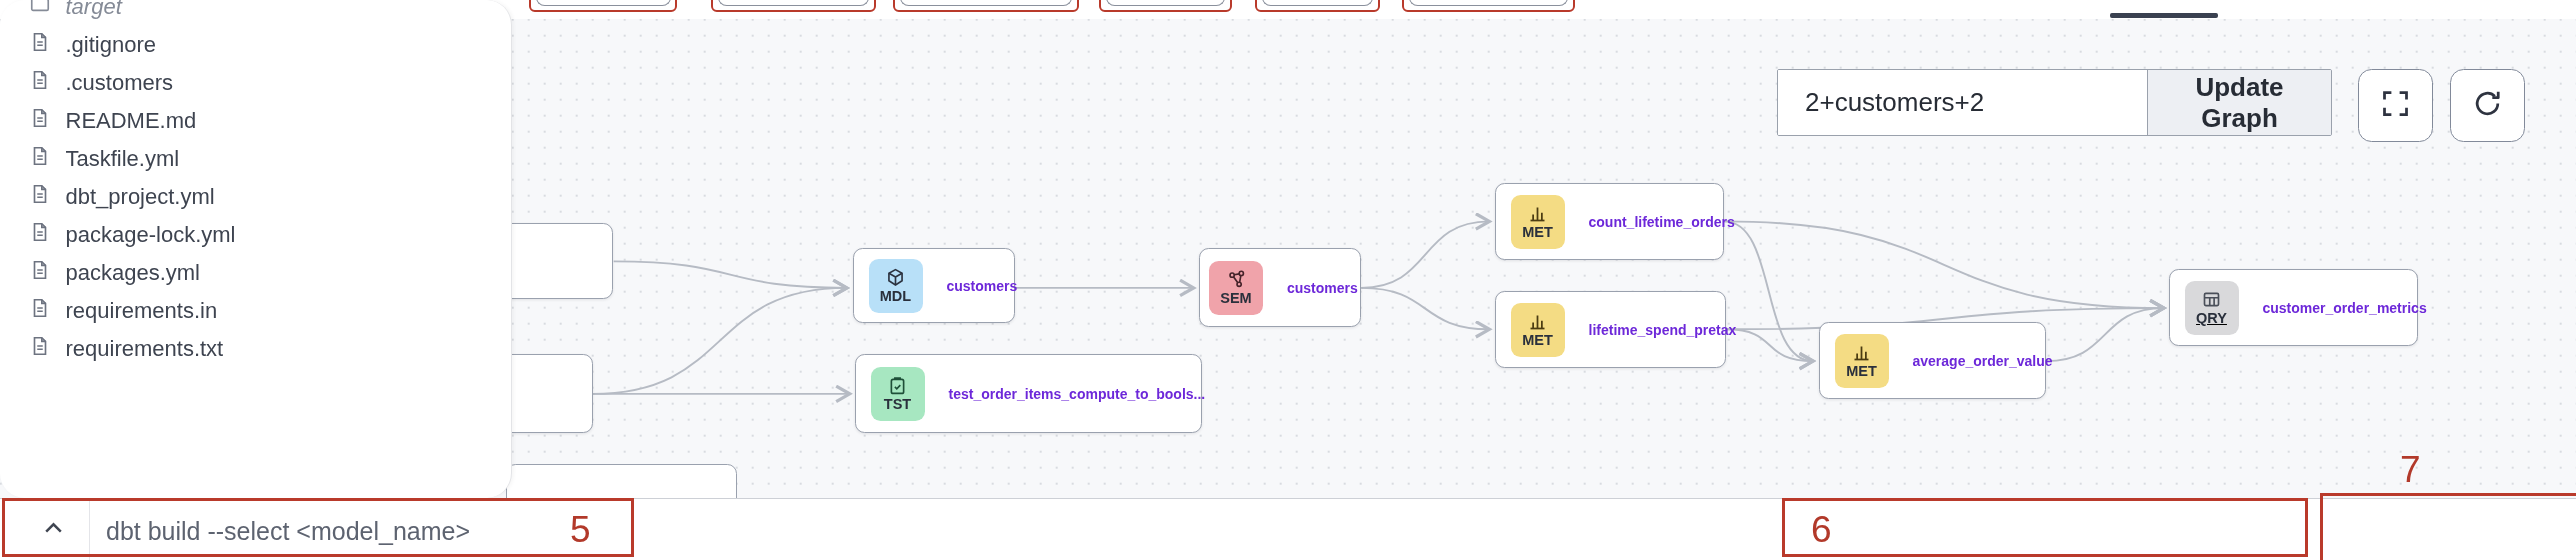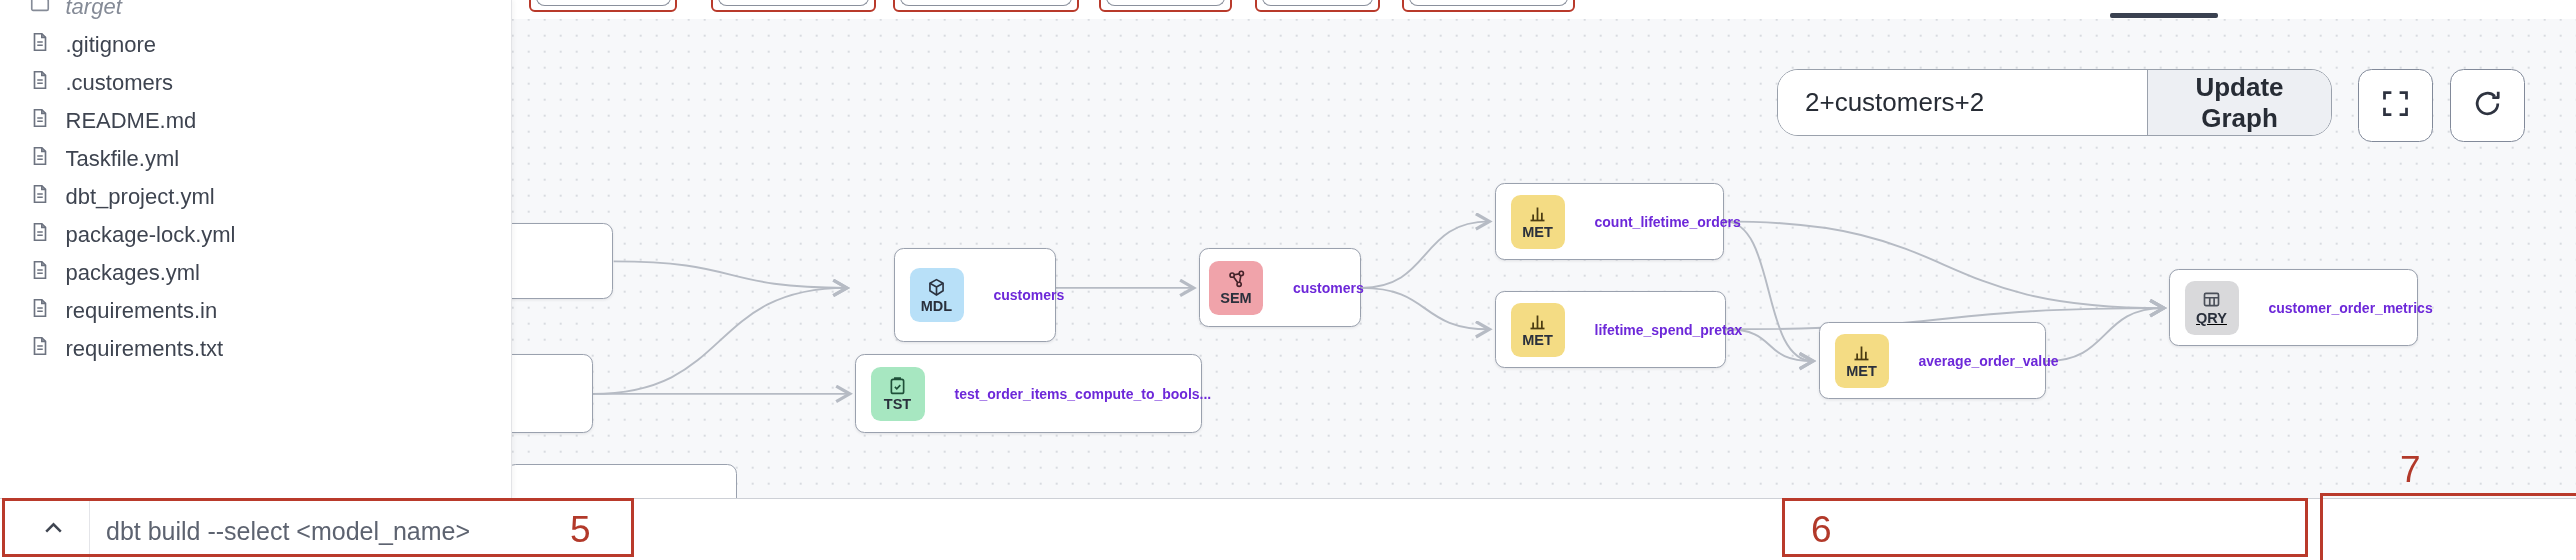--- a/index.html
+++ b/index.html
@@ -6,49 +6,49 @@
   #app{position:relative;width:2576px;height:561px;overflow:hidden;background:#ffffff;
        font-family:"Liberation Sans",sans-serif;}
 
   
   #canvas{position:absolute;left:0;top:19px;width:2576px;height:479px;background:#f7f8fa;
           background-image:radial-gradient(circle,#d8dbe0 1.3px,transparent 1.5px);
           background-size:16px 16px;background-position:8.7px 8.7px;}
   #edges{position:absolute;left:0;top:0;width:2576px;height:479px;pointer-events:none;}
 
   .node{position:absolute;background:#fff;border:1.9px solid #9aa1ae;border-radius:9.6px;
-        display:flex;align-items:center;padding-left:14.5px;gap:30px;
+        display:flex;align-items:center;padding-left:14.5px;gap:24px;
         box-shadow:0 1px 2.9px rgba(25,30,40,.10);box-sizing:border-box;cursor:pointer;}
   .badge{width:54px;height:54px;border-radius:9.6px;display:flex;flex-direction:column;
          align-items:center;justify-content:center;flex:none;}
   .badge svg{width:21px;height:21px;display:block;}
   .badge span{font-size:14.5px;font-weight:700;color:#2a303c;line-height:14.5px;margin-top:1px;}
   .node-label{font-size:14px;font-weight:600;color:#6d28d9;white-space:nowrap;padding-right:17.3px;}
 
   
   #topstrip{position:absolute;left:511px;top:0;width:2065px;height:19px;background:#fff;
             overflow:hidden;z-index:4;}
   .cutbox{position:absolute;top:-23px;height:35px;border:2.9px solid #b93a2b;border-radius:5.8px;
           background:#fff;box-sizing:border-box;}
   .cutbox .btn-bottom{position:absolute;left:4.8px;right:4.8px;bottom:3.9px;height:21px;
           border:1.9px solid #8a909c;border-top:none;border-radius:0 0 8.7px 8.7px;background:#fff;box-sizing:border-box;}
   #tab-underline{position:absolute;left:1599px;top:12.5px;width:108px;height:5.8px;background:#3a4150;border-radius:1.9px;}
 
   
   #sidebar{position:absolute;left:0;top:0;width:511px;height:498px;background:#ffffff;z-index:5;
-           border-right:1px solid #e3e4e7;overflow:hidden;box-shadow:1.9px 0 3.9px rgba(20,25,35,.04);}
+           border-right:1px solid #e3e4e7;overflow:hidden;box-shadow:1.9px 0 3.9px rgba(20,25,35,.04);border-radius:25px;}
   #file-list{position:absolute;left:0;top:-12.5px;right:0;margin:0;padding:0;list-style:none;}
   .file-item{display:flex;align-items:center;height:38px;padding-left:29px;gap:14.5px;
              font-size:22px;color:#3e4450;cursor:pointer;}
   .file-item svg{width:22px;height:22px;flex:none;}
   .file-item.is-folder .file-name{font-style:italic;color:#858b97;}
 
   
   #selector-group{position:absolute;left:1777px;top:50px;width:555px;height:67px;display:flex;
-          border:1.9px solid #9aa1ac;border-radius:21px;background:#fff;box-sizing:border-box;overflow:hidden;}
+          border:1.9px solid #9aa1ac;border-radius:2px;background:#fff;box-sizing:border-box;overflow:hidden;}
   #selector-input{width:369px;height:100%;border:none;outline:none;background:#fff;
           font-family:"Liberation Sans",sans-serif;font-size:26px;color:#272c35;padding:0 0 0 27px;box-sizing:border-box;}
   #update-graph-btn{flex:1;border:none;border-left:1.9px solid #9aa1ac;background:#edeff3;
           font-family:"Liberation Sans",sans-serif;font-size:26px;font-weight:600;color:#272c35;cursor:pointer;}
   .icon-btn{position:absolute;top:50px;width:75px;height:73px;background:#fff;border:1.9px solid #828a9a;
           border-radius:13.5px;display:flex;align-items:center;justify-content:center;cursor:pointer;box-sizing:border-box;}
   #fullscreen-btn{left:2358px;} #refresh-btn{left:2450px;}
   .icon-btn svg{width:33px;height:33px;}
 
   #partial-node{position:absolute;left:506px;top:445px;width:231px;height:77px;background:#fff;
@@ -102,21 +102,21 @@
         </g>
     </svg>
 
     <div id="nodes-layer">
         <div class="node" style="left: 385px; top: 204px; width: 228px; height: 76px;">
           <div class="node-label">stg_customers</div>
         </div>
         <div class="node" style="left: 400px; top: 335px; width: 193px; height: 79px;">
           <div class="node-label">orders</div>
         </div>
-        <div class="node" style="left: 894px; top: 229px; width: 162px; height: 94px; justify-content: space-between;">
+        <div class="node" style="left: 853px; top: 229px; width: 162px; height: 75px; justify-content: space-between;">
           <div class="badge" style="background: rgb(184, 224, 248);">
             <svg viewBox="0 0 24 24" fill="none" stroke="#2c3340" stroke-width="1.9">
               <path d="M12 3l7.5 4.2v8.6L12 20.5 4.5 15.8V7.2z"></path>
               <path d="M12 11.5l7.5-4.3M12 11.5L4.5 7.2M12 11.5v9"></path>
             </svg>
             <span>MDL</span>
           </div>
           <div class="node-label">customers</div>
         </div>
         <div class="node" style="left: 1199px; top: 229px; width: 162px; height: 79px; padding-left: 9px;">

